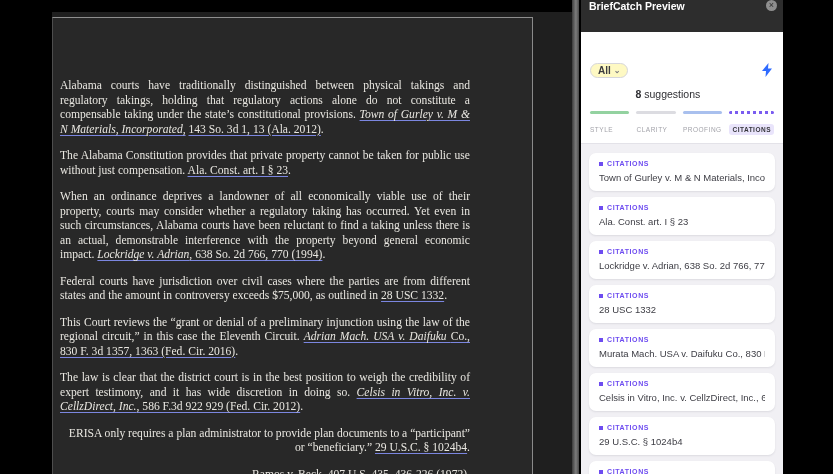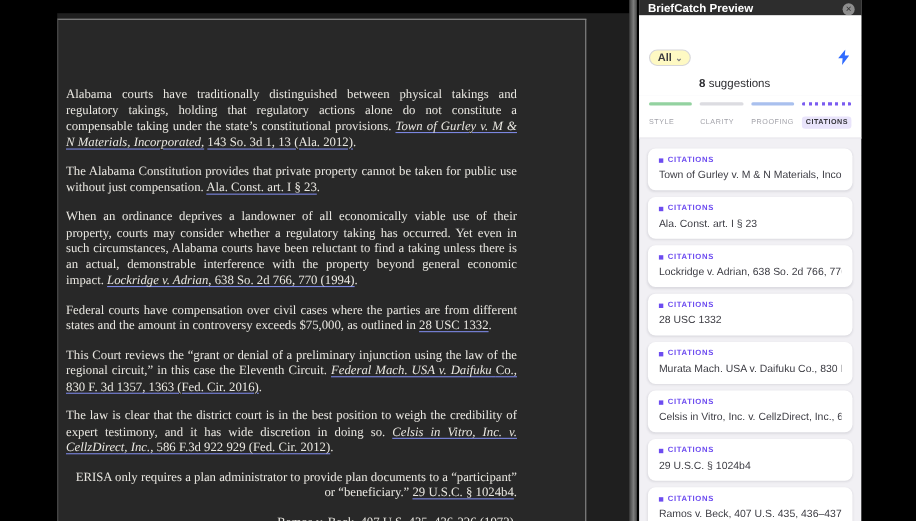--- a/index.html
+++ b/index.html
@@ -19,21 +19,21 @@
        text-decoration-thickness:1px;}
   .it{font-style:italic;}
 
   
   .doc-scrollbar{position:absolute;left:572px;top:0;width:7px;height:474px;
                  background:linear-gradient(90deg,#3c3c3c,#7d7d7d 55%,#4a4a4a);}
 
   
   .panel{position:absolute;left:581px;top:0;width:202px;height:474px;background:#f1f0f4;
          display:flex;flex-direction:column;box-sizing:border-box;}
-  .panel-header{background:#2d2d2d;height:14px;display:flex;align-items:flex-end;
+  .panel-header{background:#2d2d2d;height:32px;display:flex;align-items:flex-start;
                 padding:0 6px 0 8px;flex:0 0 auto;}
   .panel-title{color:#fff;font-size:10.5px;font-weight:bold;flex:1;}
   .close-btn{width:11px;height:11px;border-radius:50%;background:#8e8e8e;color:#2d2d2d;
              font-size:9px;line-height:11px;text-align:center;border:none;padding:0;cursor:pointer;
              font-family:"Liberation Sans",sans-serif;}
   .controls{background:#fff;display:flex;align-items:center;gap:7px;padding:8px 10px 5px 9px;flex:0 0 auto;}
   .pill{display:inline-flex;align-items:center;gap:3px;background:#fef9c3;border:1px solid #d6d6da;
         border-radius:10px;padding:1px 7px;font-size:10px;font-weight:bold;color:#3c3c40;cursor:pointer;
         font-family:"Liberation Sans",sans-serif;}
   .chev{font-size:8px;color:#7a7a80;}
@@ -59,22 +59,22 @@
 <body>
 
 <div class="stage">
 
   <div class="doc-viewport">
     <div class="page">
       <div class="doc-text" id="doc-text">
           <p><span>Alabama courts have traditionally distinguished between physical takings and regulatory takings, holding that regulatory actions alone do not constitute a compensable taking under the state’s constitutional provisions. </span><span class="cit it">Town of Gurley v. M &amp; N Materials, Incorporated,</span><span> </span><span class="cit">143 So. 3d 1, 13 (Ala. 2012)</span><span>.</span></p>
           <p><span>The Alabama Constitution provides that private property cannot be taken for public use without just compensation. </span><span class="cit">Ala. Const. art. I § 23</span><span>.</span></p>
           <p><span>When an ordinance deprives a landowner of all economically viable use of their property, courts may consider whether a regulatory taking has occurred. Yet even in such circumstances, Alabama courts have been reluctant to find a taking unless there is an actual, demonstrable interference with the property beyond general economic impact. </span><span class="cit it">Lockridge v. Adrian</span><span class="cit">, 638 So. 2d 766, 770 (1994)</span><span>.</span></p>
-          <p><span>Federal courts have compensation over civil cases where the parties are from different states and the amount in controversy exceeds $75,000, as outlined in </span><span class="cit">28 USC 1332</span><span>.</span></p>
-          <p><span>This Court reviews the “grant or denial of a preliminary injunction using the law of the regional circuit,” in this case the Eleventh Circuit. </span><span class="cit it">Federal Mach. USA v. Daifuku </span><span class="cit">Co., 830 F. 3d 1357, 1363 (Fed. Cir. 2016)</span><span>.</span></p>
+          <p><span>Federal courts have jurisdiction over civil cases where the parties are from different states and the amount in controversy exceeds $75,000, as outlined in </span><span class="cit">28 USC 1332</span><span>.</span></p>
+          <p><span>This Court reviews the “grant or denial of a preliminary injunction using the law of the regional circuit,” in this case the Eleventh Circuit. </span><span class="cit it">Adrian Mach. USA v. Daifuku </span><span class="cit">Co., 830 F. 3d 1357, 1363 (Fed. Cir. 2016)</span><span>.</span></p>
           <p><span>The law is clear that the district court is in the best position to weigh the credibility of expert testimony, and it has wide discretion in doing so. </span><span class="cit it">Celsis in Vitro, Inc. v. CellzDirect, Inc.</span><span class="cit">, 586 F.3d 922 929 (Fed. Cir. 2012)</span><span>.</span></p>
           <p class="left"><span>ERISA only requires a plan administrator to provide plan documents to a “participant” or “beneficiary.” </span><span class="cit">29 U.S.C. § 1024b4</span><span>.</span></p>
           <p class="left"><span class="cit">Ramos v. Beck, 407 U.S. 435, 436-226 (1972)</span><span>.</span></p>
         </div>
     </div>
   </div>
 
   <div class="doc-scrollbar"></div>
 
   <aside class="panel">

